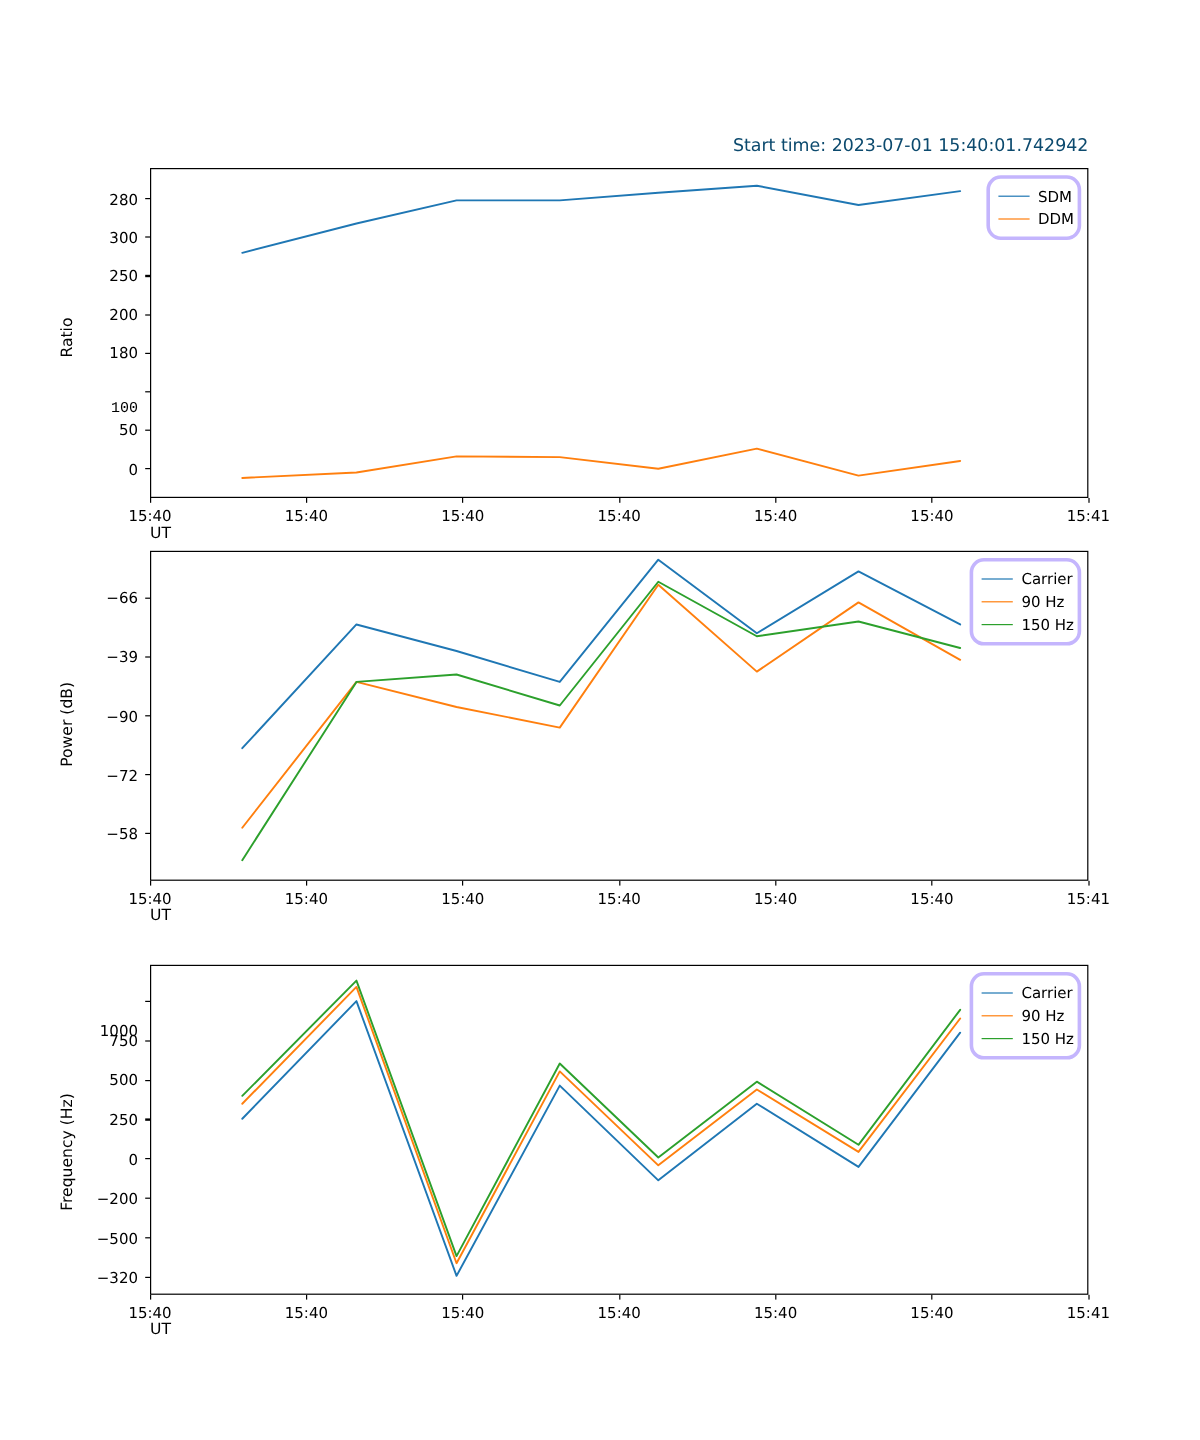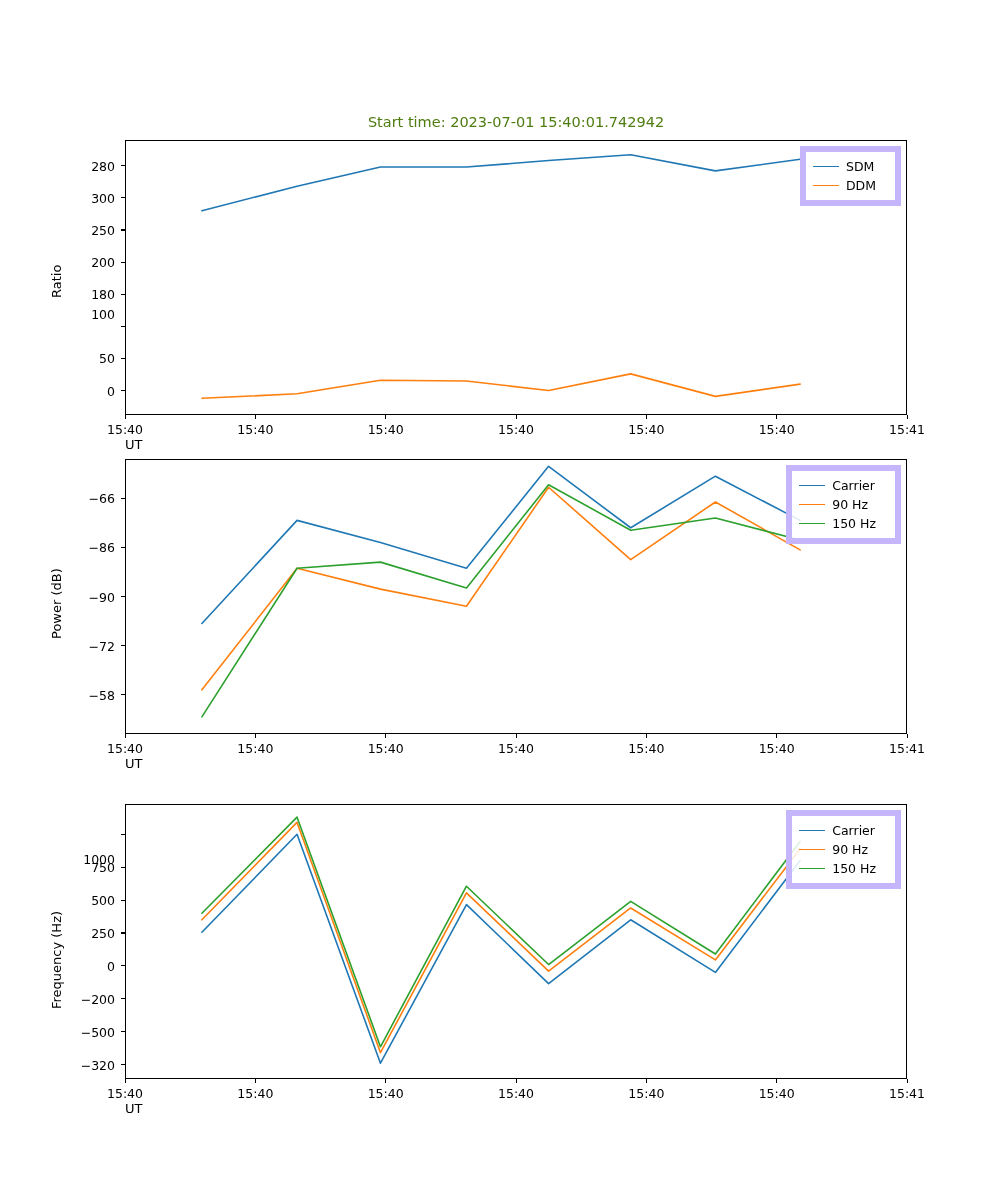--- a/index.html
+++ b/index.html
@@ -29,23 +29,23 @@
     left: 0; top: 0;
     width: 100%;
     height: 100%;
     border: 1.1px solid #000000;
     box-sizing: border-box;
     background: #ffffff;
   }
   .panel-title {
     position: absolute;
     width: 100%;
-    text-align: center;
+    text-align: right;
     font-size: 14.5px;
-    color: #4d7c0f;
+    color: #0c4a6e;
     top: -26px;
     left: 0;
   }
   .axis-label-x {
     position: absolute;
     width: 100%;
     text-align: left;
     font-size: 13px;
     left: 0;
   }
@@ -77,24 +77,24 @@
     background: #000;
   }
   .tickmark-y {
     position: absolute;
     height: 1.1px;
     width: 4px;
     background: #000;
   }
   .legend {
     position: absolute;
-    border: 6px solid #c4b5fd;
+    border: 3px solid #c4b5fd;
     background: rgba(255,255,255,0.85);
-    border-radius: 0;
-    padding: 5px 19px 5px 7px;
+    border-radius: 12px;
+    padding: 5px 3px 5px 7px;
     font-size: 12.5px;
     line-height: 19px;
   }
   .legend-row {
     display: flex;
     align-items: center;
     white-space: nowrap;
   }
   .legend-swatch {
     display: inline-block;
@@ -145,21 +145,21 @@
       <div class="tick-x" style="left: 521.333px; top: 282px;">15:40</div>
       <div class="tickmark-x" style="left: 651.167px; top: 275px;"></div>
       <div class="tick-x" style="left: 651.667px; top: 282px;">15:40</div>
       <div class="tickmark-x" style="left: 781.5px; top: 275px;"></div>
       <div class="tick-x" style="left: 782px; top: 282px;">15:41</div>
       <div class="tickmark-y" style="top: 250.084px; left: -4px;"></div>
       <div class="tick-y" style="top: 250.584px; left: -62px; width: 52px;">0</div>
       <div class="tickmark-y" style="top: 217.958px; left: -4px;"></div>
       <div class="tick-y" style="top: 218.458px; left: -62px; width: 52px;">50</div>
       <div class="tickmark-y" style="top: 185.832px; left: -4px;"></div>
-      <div class="tick-y" style="top: 174px; left: -62px; width: 52px;">100</div>
+      <div class="tick-y" style="top: 200px; left: -62px; width: 52px; font-family: Liberation Mono, monospace;">100</div>
       <div class="tickmark-y" style="top: 153.706px; left: -4px;"></div>
       <div class="tick-y" style="top: 154.206px; left: -62px; width: 52px;">180</div>
       <div class="tickmark-y" style="top: 121.579px; left: -4px;"></div>
       <div class="tick-y" style="top: 122.079px; left: -62px; width: 52px;">200</div>
       <div class="tickmark-y" style="top: 89.4533px; left: -4px;"></div>
       <div class="tick-y" style="top: 89.9533px; left: -62px; width: 52px;">250</div>
       <div class="tickmark-y" style="top: 57.3271px; left: -4px;"></div>
       <div class="tick-y" style="top: 57.8271px; left: -62px; width: 52px;">300</div>
       <div class="tickmark-y" style="top: 25.2009px; left: -4px;"></div>
       <div class="tick-y" style="top: 25.7009px; left: -62px; width: 52px;">280</div>
@@ -202,21 +202,21 @@
       <div class="tick-x" style="left: 651.667px; top: 282px;">15:40</div>
       <div class="tickmark-x" style="left: 781.5px; top: 275px;"></div>
       <div class="tick-x" style="left: 782px; top: 282px;">15:41</div>
       <div class="tickmark-y" style="top: 235.214px; left: -4px;"></div>
       <div class="tick-y" style="top: 235.714px; left: -62px; width: 52px;">−58</div>
       <div class="tickmark-y" style="top: 186.107px; left: -4px;"></div>
       <div class="tick-y" style="top: 186.607px; left: -62px; width: 52px;">−72</div>
       <div class="tickmark-y" style="top: 137px; left: -4px;"></div>
       <div class="tick-y" style="top: 137.5px; left: -62px; width: 52px;">−90</div>
       <div class="tickmark-y" style="top: 87.8929px; left: -4px;"></div>
-      <div class="tick-y" style="top: 88.3929px; left: -62px; width: 52px;">−86</div>
+      <div class="tick-y" style="top: 88.3929px; left: -62px; width: 52px;">−39</div>
       <div class="tickmark-y" style="top: 38.7857px; left: -4px;"></div>
       <div class="tick-y" style="top: 39.2857px; left: -62px; width: 52px;">−66</div>
     </div>
 
   <div class="panel" id="panel2" style="left:125px; top:804px; width:782px; height:275px;">
     <div class="plot-area"></div>
     <svg class="series-layer" id="svg2" width="782" height="275">
         <polyline points="76.90,128.29 172.04,30.26 255.45,259.21 341.47,100.66 423.58,179.61 505.69,115.79 590.41,168.42 675.13,56.58" fill="none" stroke="#1f77b4" stroke-width="1.6" stroke-linejoin="round" stroke-linecap="round"></polyline>
         <polyline points="76.90,115.79 172.04,18.42 255.45,248.68 341.47,88.82 423.58,167.11 505.69,103.95 590.41,155.92 675.13,44.74" fill="none" stroke="#ff7f0e" stroke-width="1.6" stroke-linejoin="round" stroke-linecap="round"></polyline>
         <polyline points="76.90,109.21 172.04,13.16 255.45,242.76 341.47,82.24 423.58,160.53 505.69,97.37 590.41,150.00 675.13,37.50" fill="none" stroke="#2ca02c" stroke-width="1.6" stroke-linejoin="round" stroke-linecap="round"></polyline>

